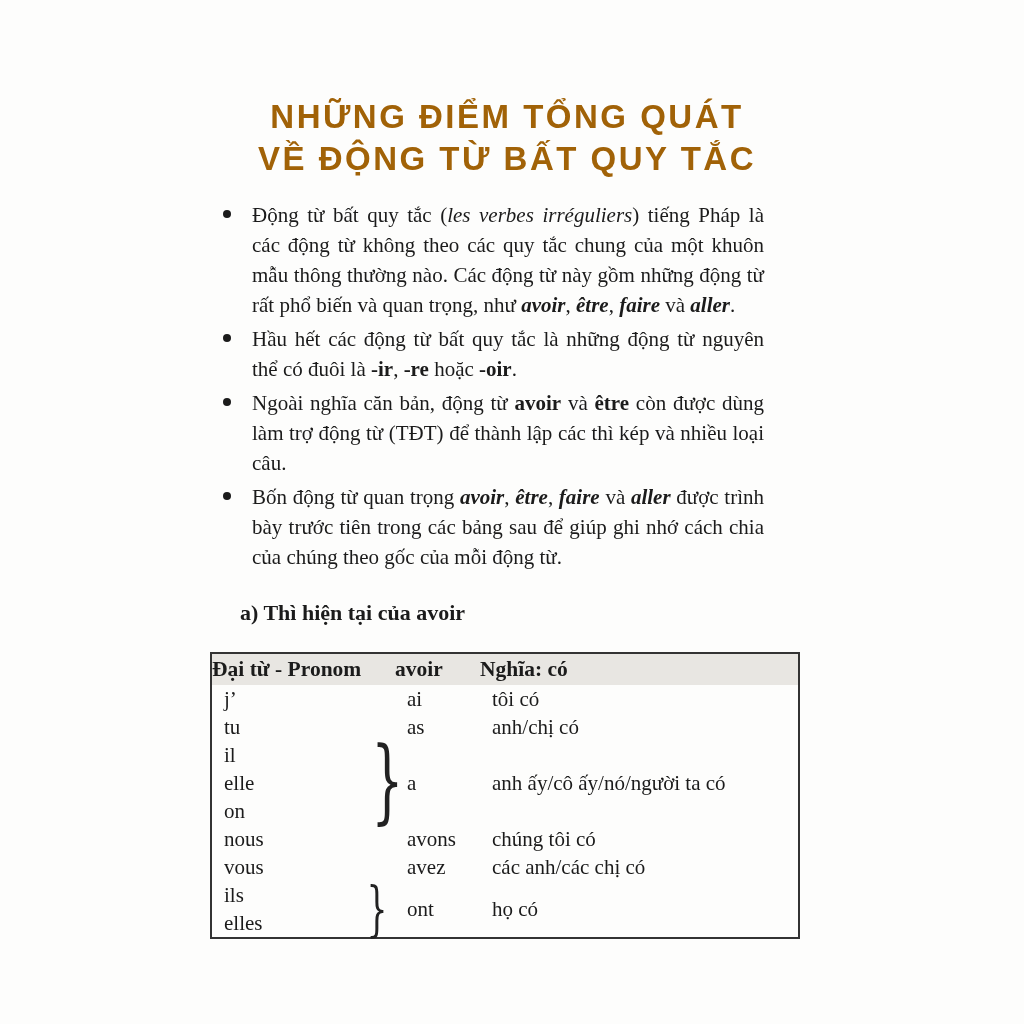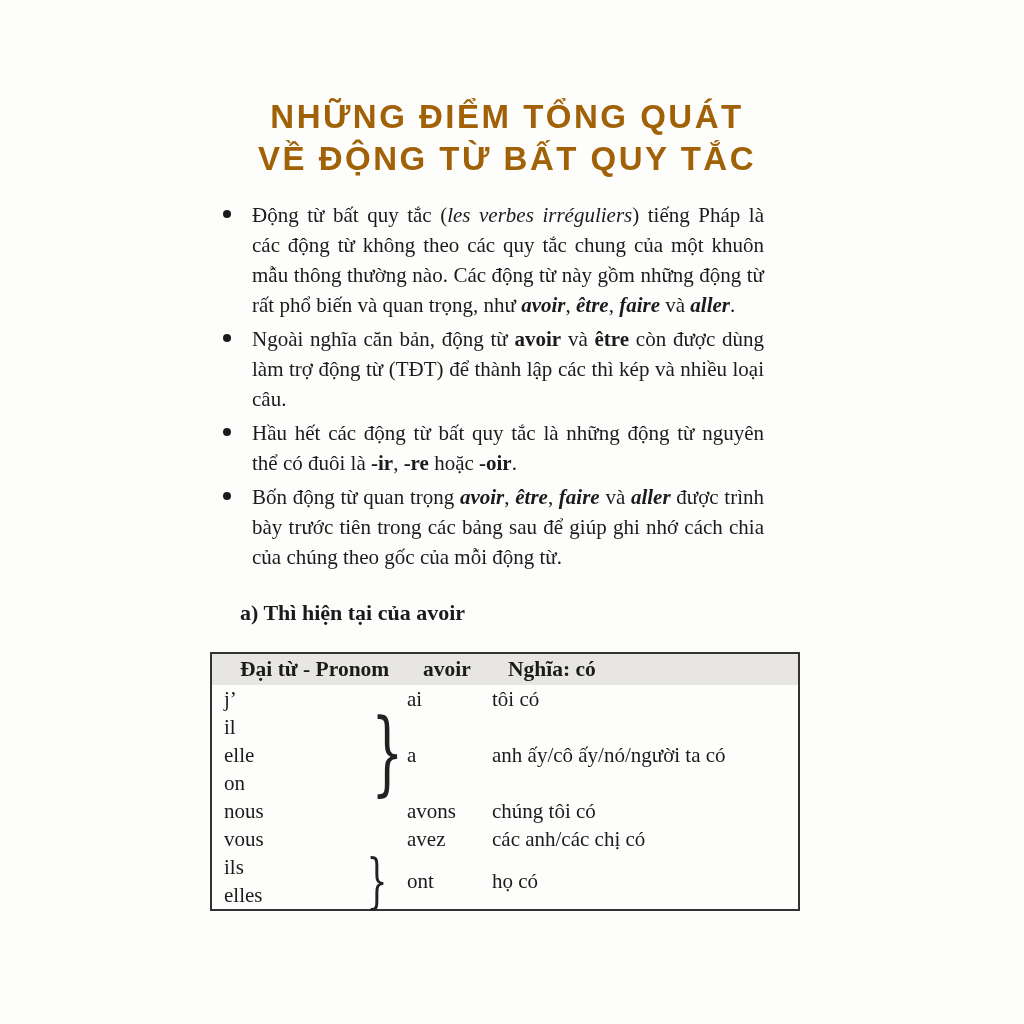--- a/index.html
+++ b/index.html
@@ -49,21 +49,21 @@
     position:absolute;top:652px;left:-2px;width:590px;
     border:2px solid #333;box-sizing:border-box;
     background:#fdfdfc;
     font-size:21px;
   }
   .thead{
     background:#e8e6e2;
     display:grid;grid-template-columns:183px 85px 1fr;
     align-items:center;
     height:31px;
-    padding-left:28px;
+    padding-left:0;
     font-weight:bold;font-size:21.5px;
   }
   .row{
     display:grid;grid-template-columns:183px 85px 1fr;
     padding-left:12px;
     position:relative;
   }
   .row.single{height:28px;align-items:center;}
   .row.g3{height:84px;}
   .row.g2{height:56px;}
@@ -95,40 +95,47 @@
 
 <div class="content">
 
   <div class="title">
     <span>NHỮNG ĐIỂM TỔNG QUÁT</span><br>
     <span>VỀ ĐỘNG TỪ BẤT QUY TẮC</span>
   </div>
 
   <ul class="bullets" id="bullets">
       <li><span class="dot"></span><span>Động từ bất quy tắc (</span><em>les verbes irréguliers</em><span>) tiếng Pháp là các động từ không theo các quy tắc chung của một khuôn mẫu thông thường nào. Các động từ này gồm những động từ rất phổ biến và quan trọng, như </span><strong class="bi">avoir</strong><span>, </span><strong class="bi">être</strong><span>, </span><strong class="bi">faire</strong><span> và </span><strong class="bi">aller</strong><span>.</span></li>
+      <li><span class="dot"></span><span>Hầu hết các động từ bất quy tắc là những động từ nguyên thể có đuôi là </span><strong>-ir</strong><span>, </span><strong>-re</strong><span> hoặc </span><strong>-oir</strong><span>.</span></li>
       <li><span class="dot"></span><span>Ngoài nghĩa căn bản, động từ </span><strong>avoir</strong><span> và </span><strong>être</strong><span> còn được dùng làm trợ động từ (TĐT) để thành lập các thì kép và nhiều loại câu.</span></li>
-      <li><span class="dot"></span><span>Hầu hết các động từ bất quy tắc là những động từ nguyên thể có đuôi là </span><strong>-ir</strong><span>, </span><strong>-re</strong><span> hoặc </span><strong>-oir</strong><span>.</span></li>
       <li><span class="dot"></span><span>Bốn động từ quan trọng </span><strong class="bi">avoir</strong><span>, </span><strong class="bi">être</strong><span>, </span><strong class="bi">faire</strong><span> và </span><strong class="bi">aller</strong><span> được trình bày trước tiên trong các bảng sau để giúp ghi nhớ cách chia của chúng theo gốc của mỗi động từ.</span></li>
     </ul>
 
   <h2 class="section-heading">a) Thì hiện tại của avoir</h2>
 
   <div class="tbl">
     <div class="thead">
       <span>Đại từ - Pronom</span>
       <span>avoir</span>
       <span>Nghĩa: có</span>
     </div>
     <div id="tbl-rows">
         <div class="row single">
           <div class="col1">
             <div>j’</div>
           </div>
           <div class="col2">ai</div>
           <div class="col3">tôi có</div>
+        </div>
+        <div class="row single">
+          <div class="col1">
+            <div>tu</div>
+          </div>
+          <div class="col2">as</div>
+          <div class="col3">anh/chị có</div>
         </div>
         <div class="row g3">
           <div class="col1">
             <div>il</div>
             <div>elle</div>
             <div>on</div>
           </div>
           <div class="col2">a</div>
           <div class="col3">anh ấy/cô ấy/nó/người ta có</div>
           <span class="brace">}</span>

